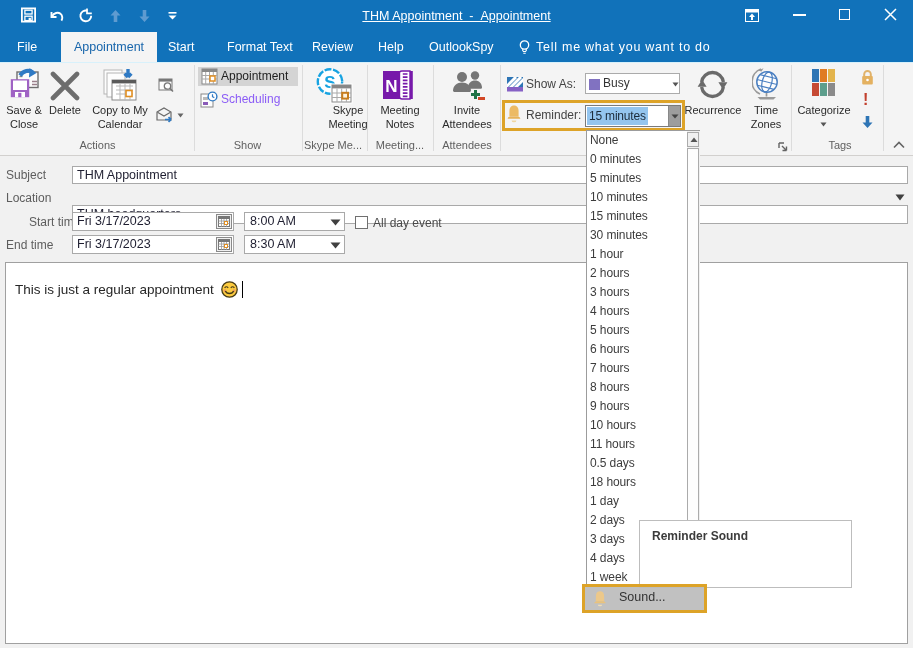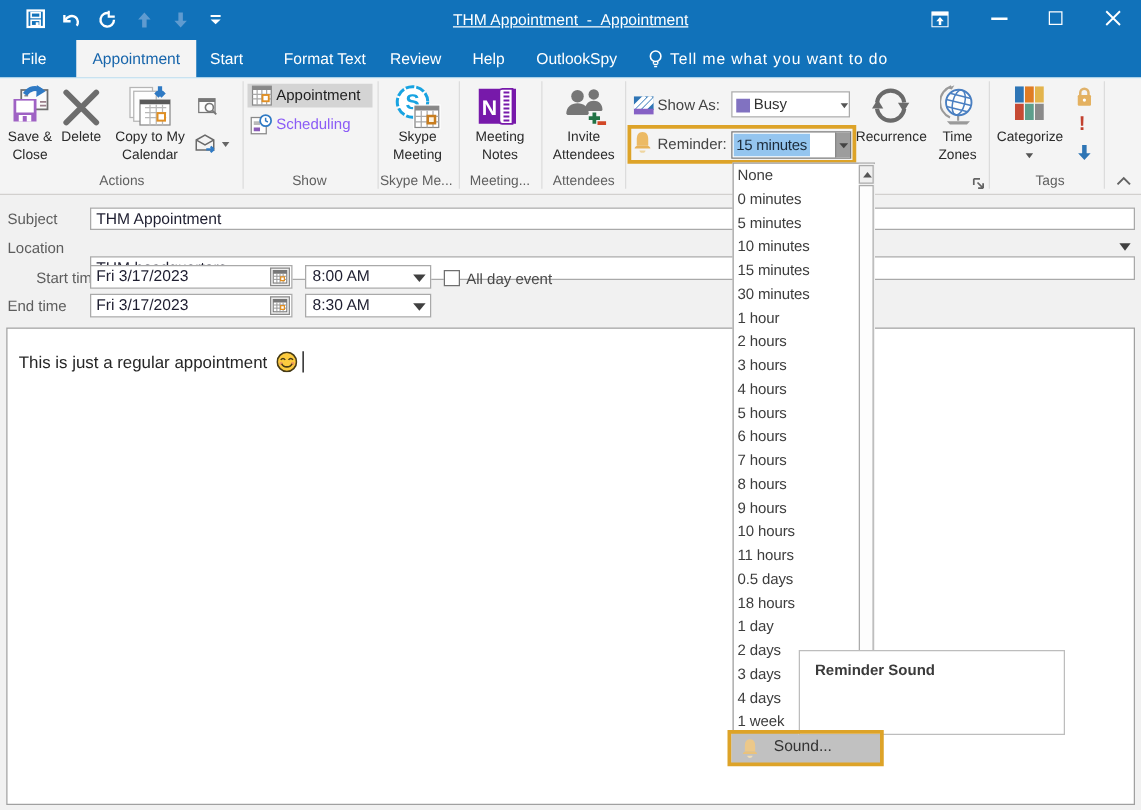--- a/index.html
+++ b/index.html
@@ -163,21 +163,21 @@
 
   <svg class="abs" style="left:316px;top:5px" width="37" height="37" viewBox="0 0 37 37">
     <circle cx="14" cy="13.5" r="12.2" fill="#fff" stroke="#18a3e1" stroke-width="2.4" stroke-dasharray="7 1.6"></circle>
     <text x="14" y="19.5" font-family="Liberation Sans" font-size="17" font-weight="bold" fill="#18a3e1" text-anchor="middle">S</text>
     <rect x="16" y="17" width="19" height="17" fill="#fff" stroke="#fff" stroke-width="3"></rect>
     <rect x="16" y="17" width="19" height="17" fill="#fff" stroke="#878787"></rect>
     <rect x="16" y="17" width="19" height="3.4" fill="#878787"></rect>
     <path d="M16 25 h19 M16 29.5 h19 M21 20.5 v13.5 M25.7 20.5 v13.5 M30.4 20.5 v13.5" stroke="#a9a9a9"></path>
     <rect x="26.2" y="24.8" width="5.8" height="5.8" fill="#fdf3e0" stroke="#c87d1e" stroke-width="2"></rect>
   </svg>
-  <div class="abs rbtn-label" style="left:298px;top:40px;width:72px;">Skype<br>Meeting</div>
+  <div class="abs rbtn-label" style="left:312px;top:40px;width:72px;">Skype<br>Meeting</div>
   <div class="abs rlabel" style="left:297px;width:72px;">Skype Me...</div>
   <div class="abs rdiv" style="left:367px;"></div>
 
   <svg class="abs" style="left:381px;top:6px" width="34" height="34" viewBox="0 0 34 34">
     <path d="M21 2 h8 v28 h-8 c-2.5 0 -2.5 -1.6 -2.5 -2.7 V4.7 C18.5 3.6 18.5 2 21 2 Z" fill="#fff" stroke="#7719aa" stroke-width="1.4"></path>
     <path d="M21.8 5 h4.7 M21.8 8.2 h4.7 M21.8 11.4 h4.7 M21.8 14.6 h4.7 M21.8 17.8 h4.7 M21.8 21 h4.7 M21.8 24.2 h4.7 M21.8 27.4 h4.7" stroke="#7719aa" stroke-width="1.7"></path>
     <path d="M29 2 h2.8 v28 H29 Z" fill="#7719aa"></path>
     <rect x="2" y="2" width="17" height="28" fill="#7719aa"></rect>
     <text x="10.5" y="23" font-family="Liberation Sans" font-size="17" font-weight="bold" fill="#fff" text-anchor="middle">N</text>
   </svg>

